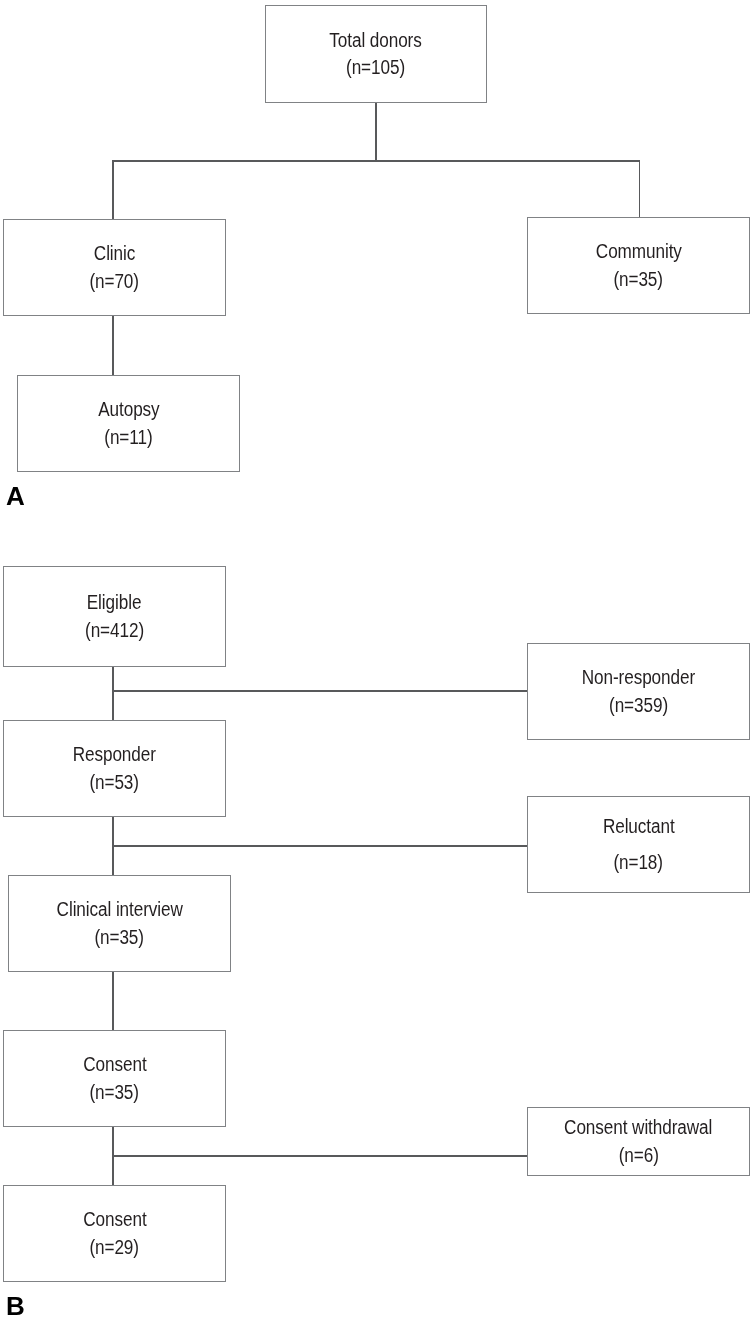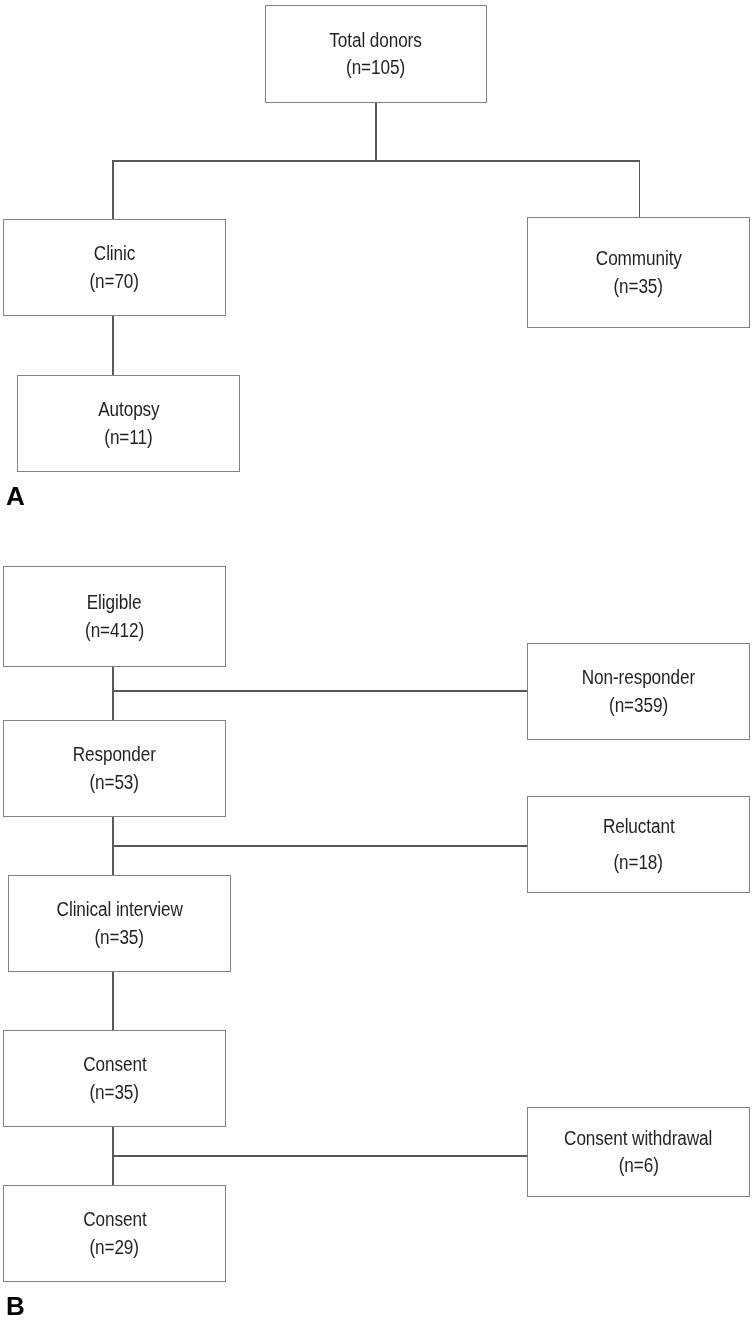--- a/index.html
+++ b/index.html
@@ -78,21 +78,21 @@
 
     <div class="edge v" style="left:112px; top:160px; height:59px;"></div>
 
     <div class="edge v" style="left:638.5px; top:160px; height:57px;"></div>
 
     <div class="node" style="left:3px; top:219px; width:223px; height:97px;">
       <span class="node-title">Clinic</span>
       <span class="node-count">(n=70)</span>
     </div>
 
-    <div class="node" style="left:527px; top:217px; width:223px; height:111px;">
+    <div class="node" style="left:527px; top:217px; width:223px; height:97px;">
       <span class="node-title">Community</span>
       <span class="node-count">(n=35)</span>
     </div>
 
     <div class="edge v" style="left:112px; top:316px; height:59px;"></div>
 
     <div class="node" style="left:17px; top:375px; width:223px; height:97px;">
       <span class="node-title">Autopsy</span>
       <span class="node-count">(n=11)</span>
     </div>
@@ -139,21 +139,21 @@
 
     <div class="node" style="left:3px; top:1030px; width:223px; height:97px;">
       <span class="node-title">Consent</span>
       <span class="node-count">(n=35)</span>
     </div>
 
     <div class="edge v" style="left:112px; top:1127px; height:58px;"></div>
 
     <div class="edge h" style="left:112px; top:1155px; width:415px;"></div>
 
-    <div class="node" style="left:527px; top:1107px; width:223px; height:90px;">
+    <div class="node" style="left:527px; top:1107px; width:223px; height:69px;">
       <span class="node-title">Consent withdrawal</span>
       <span class="node-count">(n=6)</span>
     </div>
 
     <div class="node" style="left:3px; top:1185px; width:223px; height:97px;">
       <span class="node-title">Consent</span>
       <span class="node-count">(n=29)</span>
     </div>
 
     <div class="panel-label" style="left:6px; top:1293px;">B</div>

